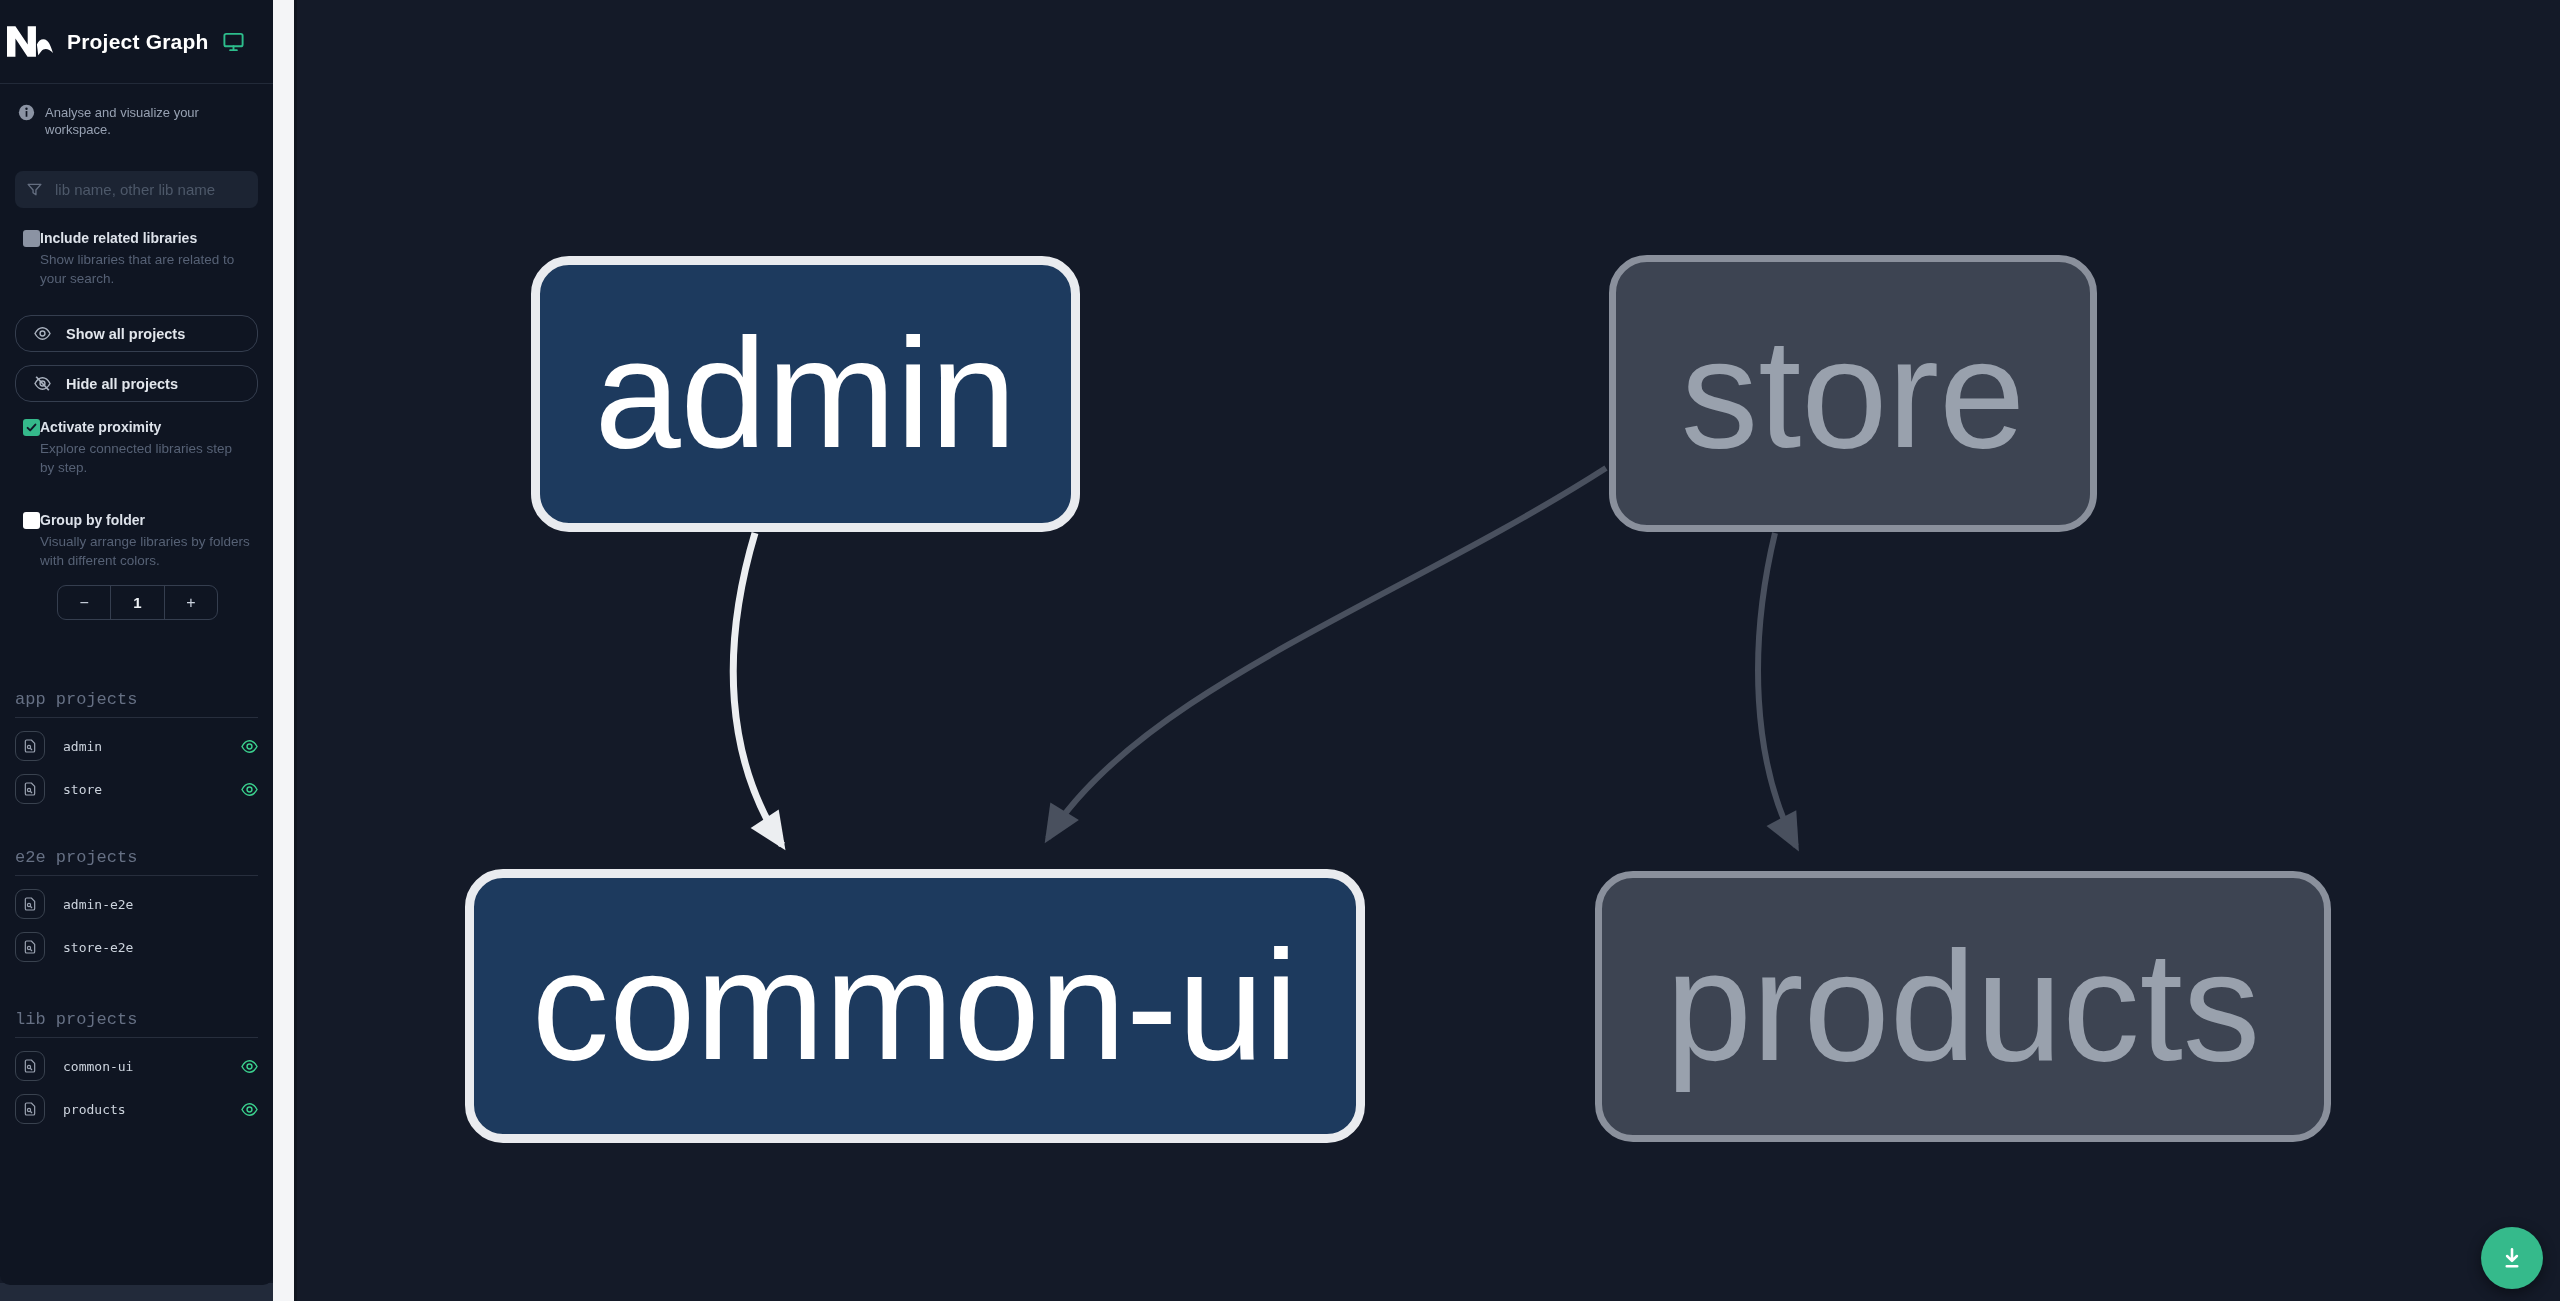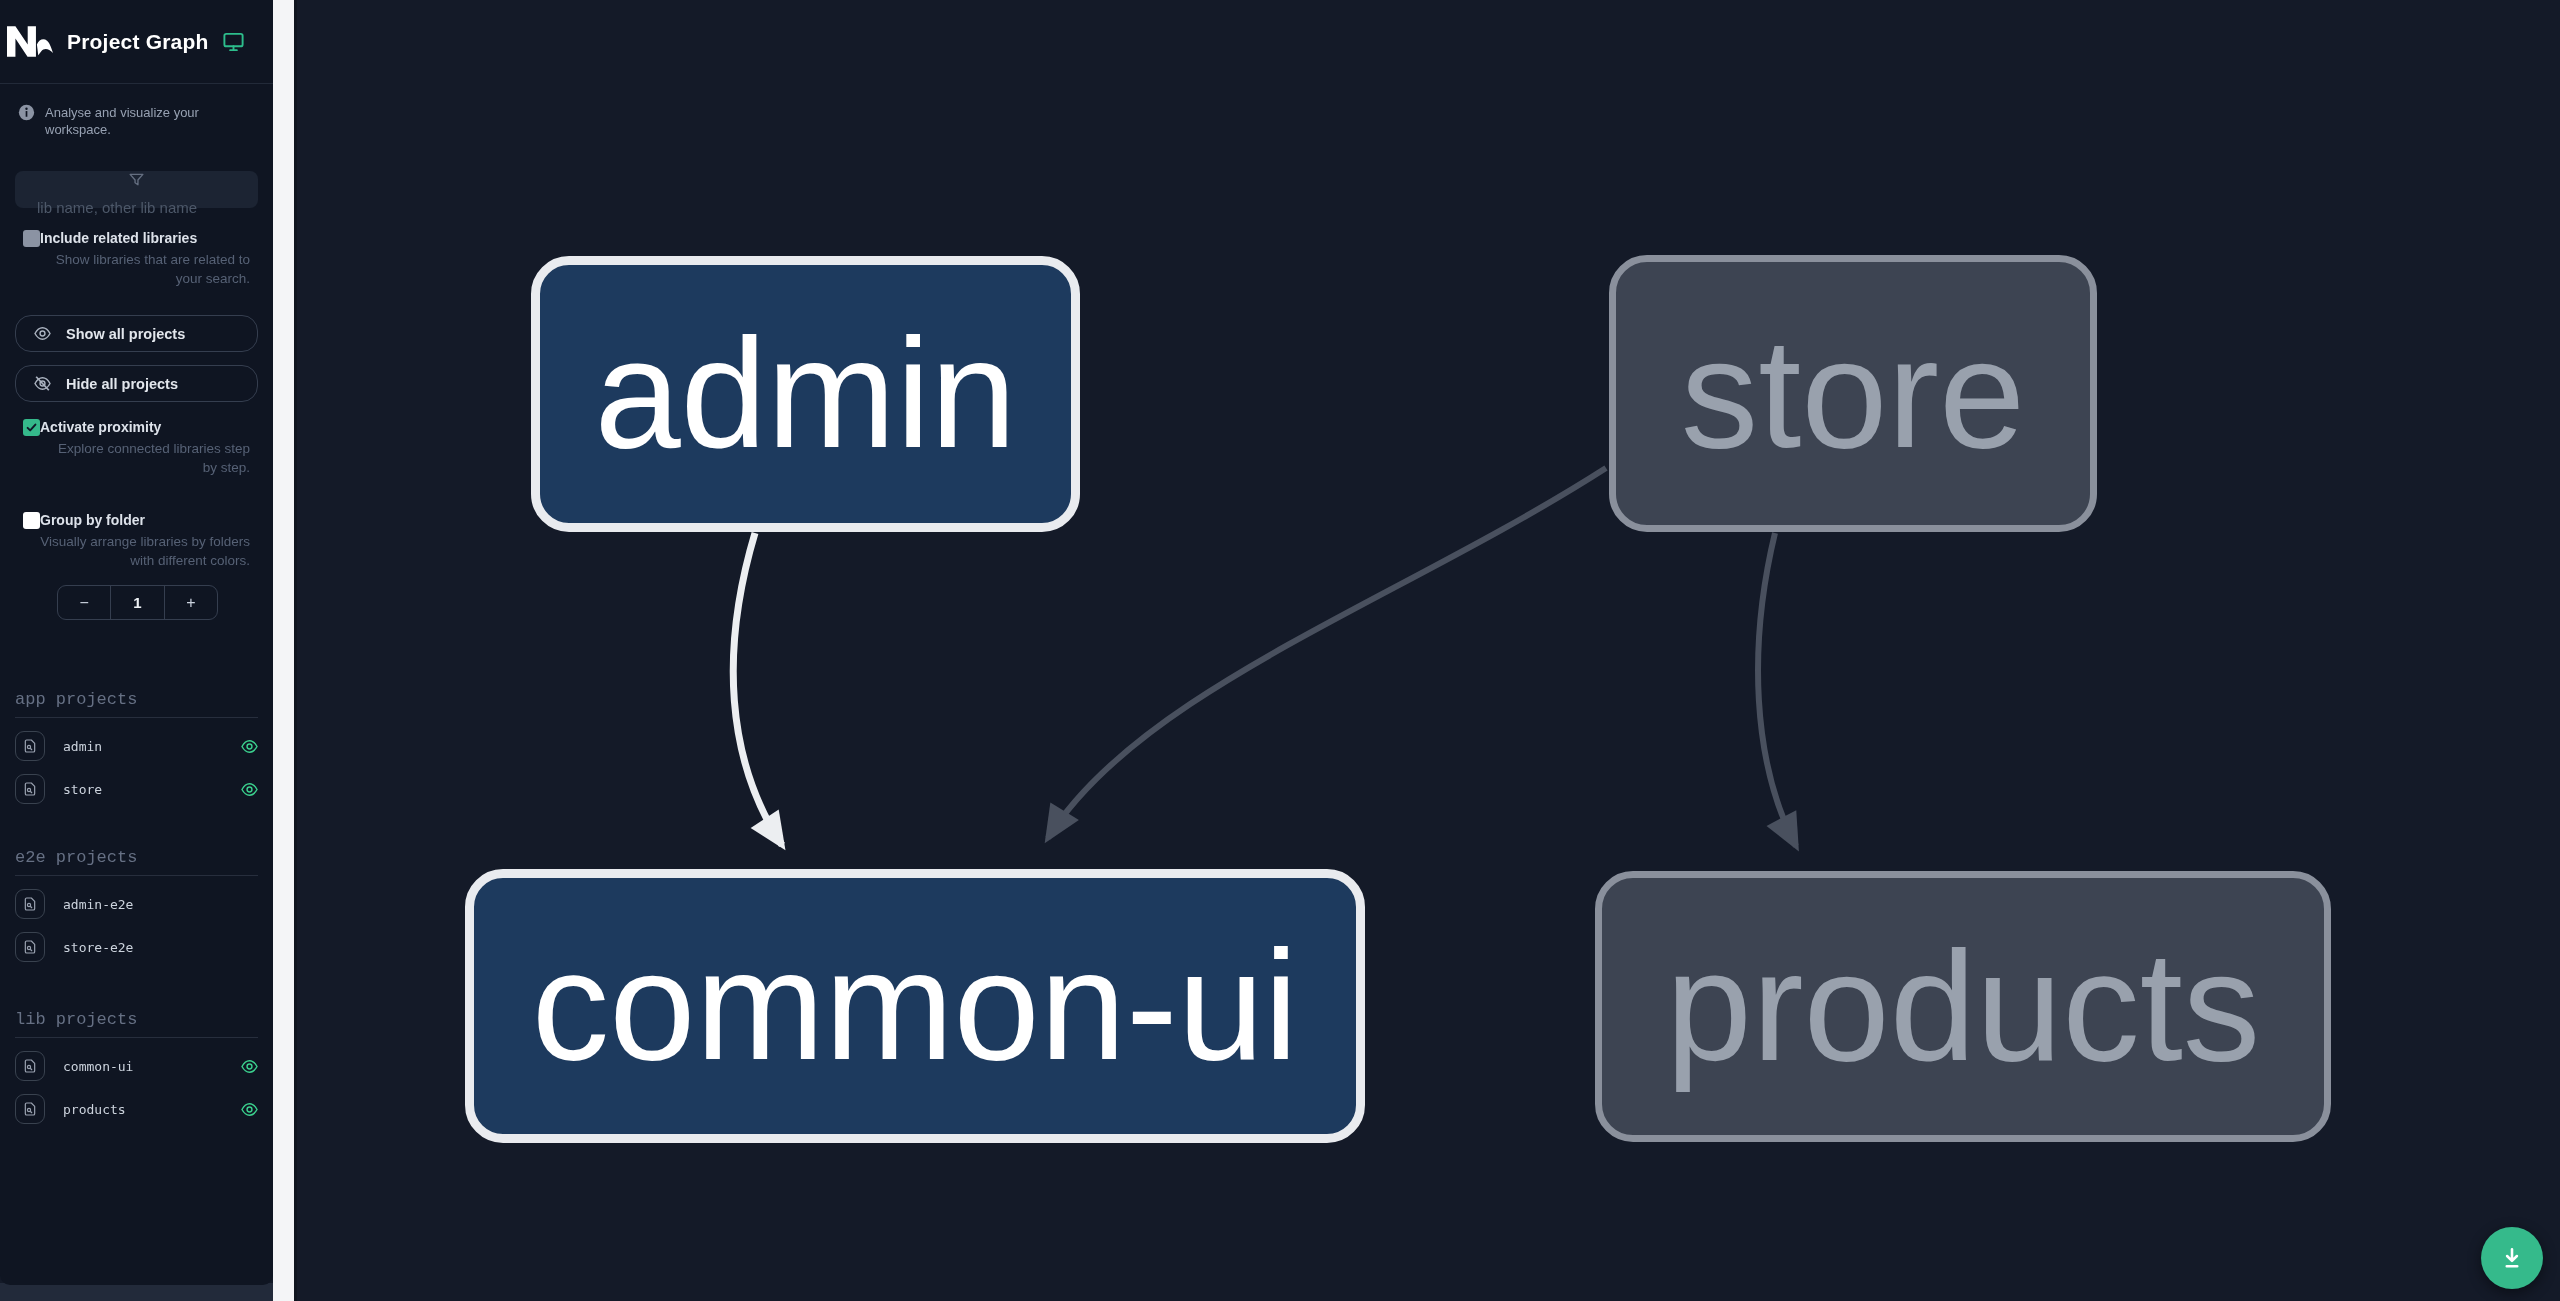--- a/index.html
+++ b/index.html
@@ -15,33 +15,33 @@
 
   .sb-header{height:84px;display:flex;align-items:center;padding:0 7px;
              border-bottom:1px solid #222a39;box-sizing:border-box;}
   .sb-title{color:#fff;font-size:21px;font-weight:700;margin-left:14px;letter-spacing:.2px;}
   .sb-header .monitor{margin-left:14px;display:flex;}
 
   .tagline{display:flex;align-items:flex-start;gap:10px;padding:0 18px;margin-top:20px;
            color:#97a1b2;font-size:13px;line-height:17px;}
 
   .filter-box{margin:33px 15px 0 15px;height:37px;background:#1c2433;border-radius:8px;
-              display:flex;align-items:center;padding:0 11px;gap:10px;box-sizing:border-box;flex-direction:column;}
+              display:flex;align-items:center;padding:0 11px;gap:10px;box-sizing:border-box;}
   .filter-box input{background:transparent;border:none;outline:none;flex:1;
               font-family:"Liberation Sans",sans-serif;font-size:15px;color:#cbd3df;}
   .filter-box input::placeholder{color:#4d5869;}
 
   .chk-row{display:flex;gap:0;padding:0 23px;align-items:flex-start;}
   .chk{width:17px;height:17px;border-radius:3px;flex:none;margin-top:1px;
        display:flex;align-items:center;justify-content:center;}
   .chk.gray{background:#8b93a3;}
   .chk.white{background:#ffffff;}
   .chk.teal{background:#35b98b;}
   .chk-label{color:#dde2ea;font-size:14px;font-weight:700;line-height:18px;}
-  .chk-desc{color:#56617500;color:#566175;font-size:13.5px;line-height:19px;margin-top:3px;max-width:212px;text-align:right;}
+  .chk-desc{color:#56617500;color:#566175;font-size:13.5px;line-height:19px;margin-top:3px;max-width:212px;}
 
   .sb-btn{margin:0 15px;height:37px;border:1px solid #353e4f;border-radius:16px;background:transparent;
           display:flex;align-items:center;gap:14px;padding:0 17px;box-sizing:border-box;
           width:calc(100% - 30px);cursor:pointer;color:#aab2bf;}
   .sb-btn span{color:#e2e6ec;font-size:14.5px;font-weight:700;font-family:"Liberation Sans",sans-serif;}
 
   .stepper{margin:15px 0 0 57px;width:161px;height:35px;border:1px solid #353e4f;border-radius:9px;
            display:flex;box-sizing:border-box;overflow:hidden;}
   .stepper > div{flex:1;display:flex;align-items:center;justify-content:center;
                  color:#cbd3df;font-size:16px;}

